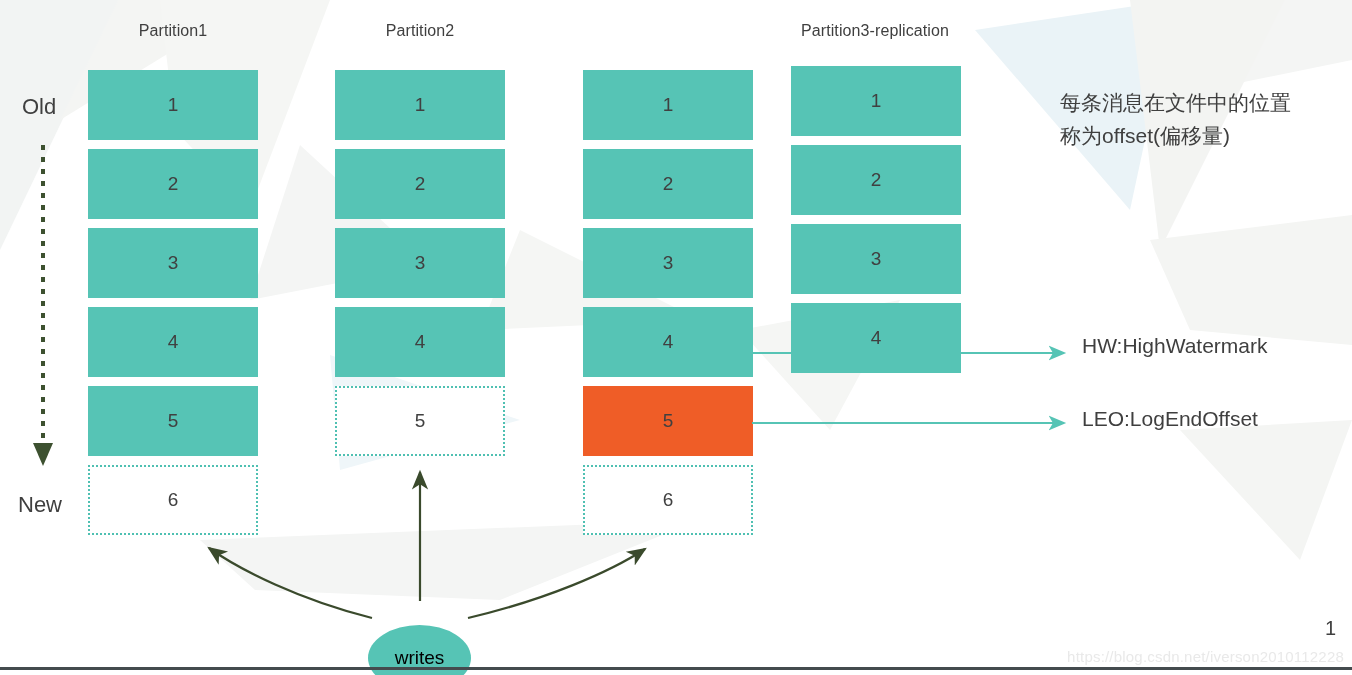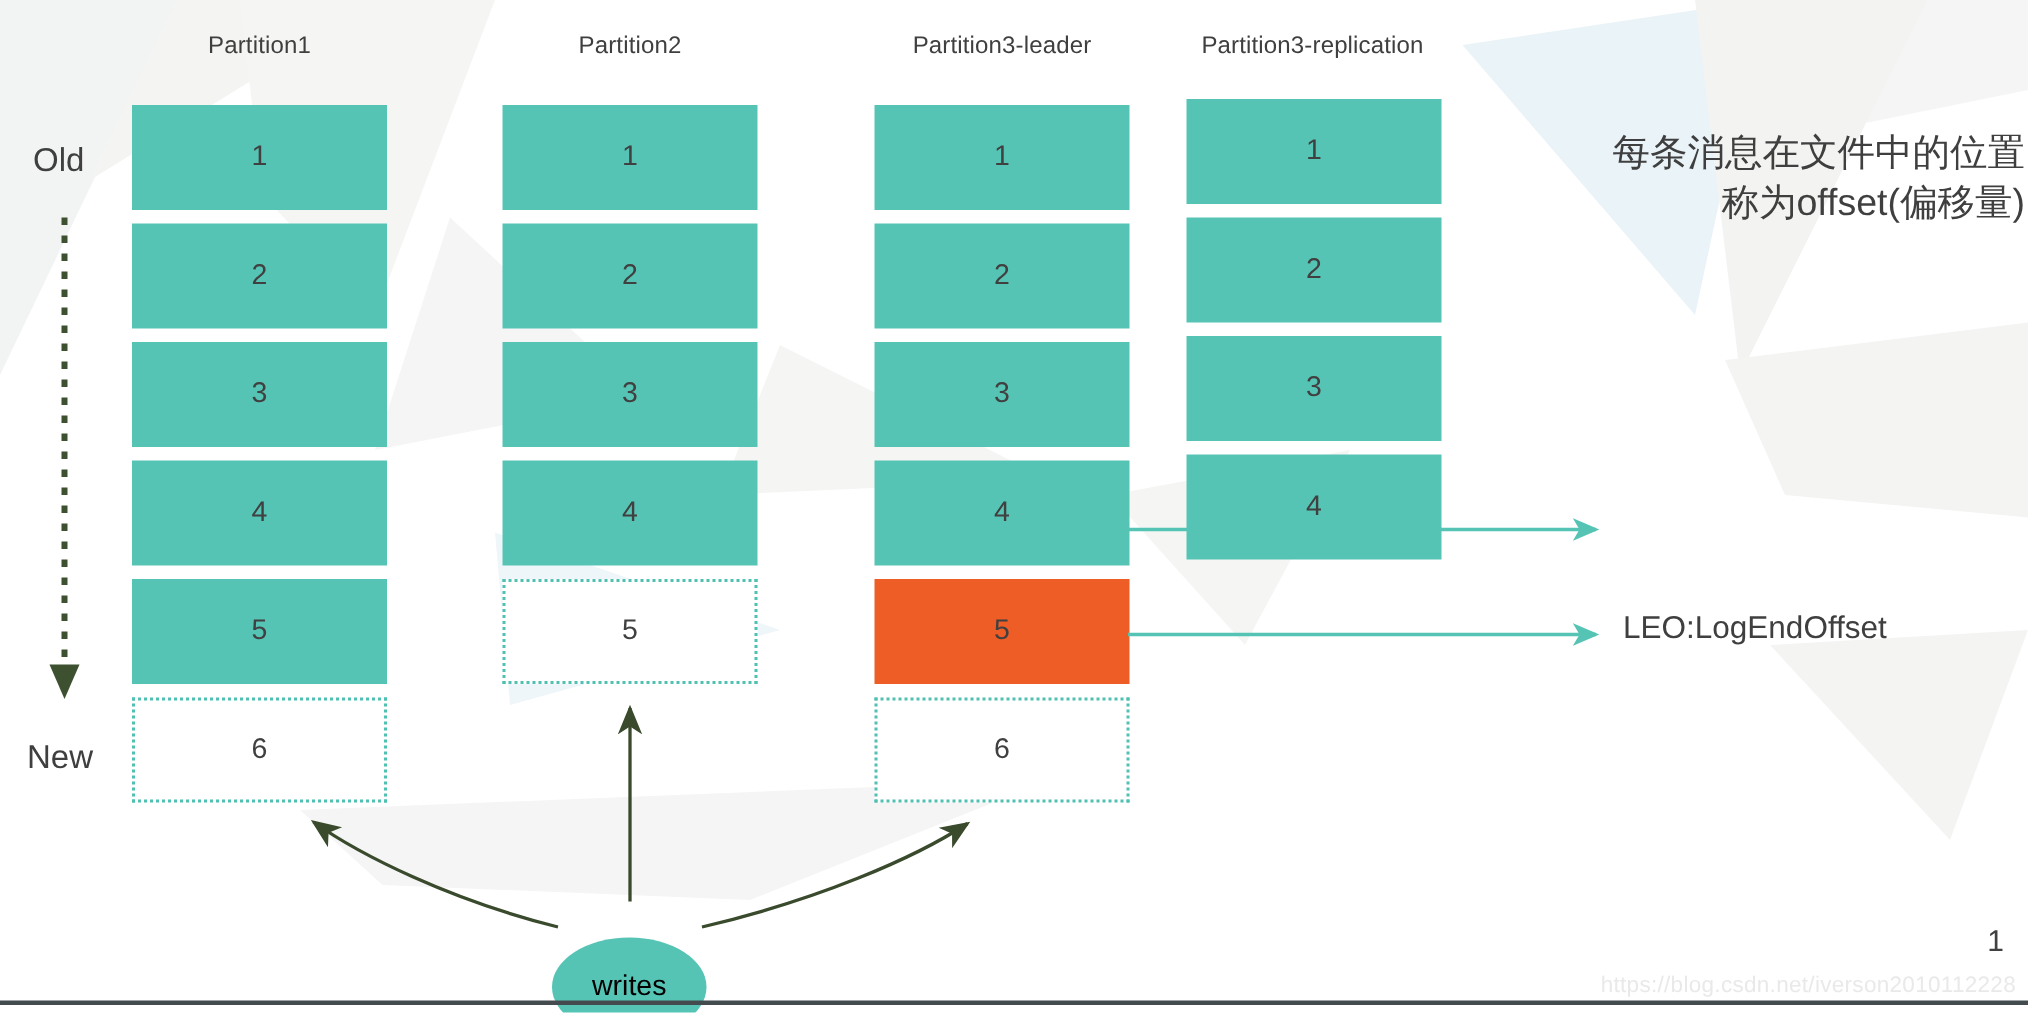--- a/index.html
+++ b/index.html
@@ -22,22 +22,22 @@
   .msgbox.filled{background:#56c4b5;}
   .msgbox.accent{background:#ef5d27;}
   .msgbox.ghost{background:#ffffff;border:2px dotted #4fc0b2;}
   .side-label{
     position:absolute;font-size:22px;color:#3f3f3f;white-space:nowrap;
   }
   .ann-label{
     position:absolute;font-size:21px;color:#3f3f3f;white-space:nowrap;
   }
   .note-text{
-    position:absolute;font-size:25px;line-height:33px;color:#3f3f3f;
-    text-align:right;white-space:nowrap;
+    position:absolute;font-size:21px;line-height:33px;color:#3f3f3f;
+    text-align:left;white-space:nowrap;
   }
   .writes-node{
     position:absolute;left:368px;top:625px;width:103px;height:66px;
     background:#56c4b5;border-radius:50%;
     display:flex;align-items:center;justify-content:center;
     font-size:19px;color:#000000;
   }
   .page-num{
     position:absolute;right:16px;top:617px;font-size:20px;color:#404040;
   }
@@ -72,21 +72,20 @@
 
   <div class="side-label" style="left:22px;top:94px;">Old</div>
   <svg class="bg-layer" viewBox="0 0 1352 675" width="1352" height="675">
     <line x1="43" y1="145" x2="43" y2="445" stroke="#3d5130" stroke-width="4" stroke-dasharray="5 7" stroke-linecap="butt"></line>
     <polygon points="33,443 53,443 43,466" fill="#3d5130"></polygon>
   </svg>
   <div class="side-label" style="left:18px;top:492px;">New</div>
 
   <div class="col-title" style="left:88px;top:22px;width:170px;">Partition1</div>
   <div class="col-title" style="left:335px;top:22px;width:170px;">Partition2</div>
-  <div class="col-title" style="left:575px;top:22px;width:186px;">Partition3-leader</div>
   <div class="col-title" style="left:765px;top:22px;width:220px;">Partition3-replication</div>
 
   <div class="msgbox filled" style="left:88px;top:70px;">1</div>
   <div class="msgbox filled" style="left:88px;top:149px;">2</div>
   <div class="msgbox filled" style="left:88px;top:228px;">3</div>
   <div class="msgbox filled" style="left:88px;top:307px;">4</div>
   <div class="msgbox filled" style="left:88px;top:386px;">5</div>
   <div class="msgbox ghost" style="left:88px;top:465px;">6</div>
 
   <div class="msgbox filled" style="left:335px;top:70px;">1</div>
@@ -110,20 +109,21 @@
   <svg class="bg-layer" viewBox="0 0 1352 675" width="1352" height="675">
     <defs>
       <marker id="arrow-teal" markerWidth="9" markerHeight="9" refX="7" refY="4" orient="auto" markerUnits="strokeWidth">
         <path d="M0,0.6 L8,4 L0,7.4 L2,4 z" fill="#56c4b5"></path>
       </marker>
     </defs>
     <line x1="752" y1="353" x2="1064" y2="353" stroke="#56c4b5" stroke-width="2.2" marker-end="url(#arrow-teal)"></line>
     <line x1="752" y1="423" x2="1064" y2="423" stroke="#56c4b5" stroke-width="2.2" marker-end="url(#arrow-teal)"></line>
   </svg>
 
+  <div class="ann-label" style="left:1082px;top:334px;">HW:HighWatermark</div>
   <div class="ann-label" style="left:1082px;top:407px;">LEO:LogEndOffset</div>
 
   <div class="note-text" style="left:1060px;top:86px;width:290px;">每条消息在文件中的位置</div>
   <div class="note-text" style="left:1060px;top:119px;width:290px;">称为offset(偏移量)</div>
 
   <svg class="bg-layer" viewBox="0 0 1352 675" width="1352" height="675">
     <defs>
       <marker id="arrow-green" markerWidth="10" markerHeight="10" refX="8" refY="4.5" orient="auto" markerUnits="strokeWidth">
         <path d="M0,0.8 L9,4.5 L0,8.2 L2.4,4.5 z" fill="#3a4a2c"></path>
       </marker>

